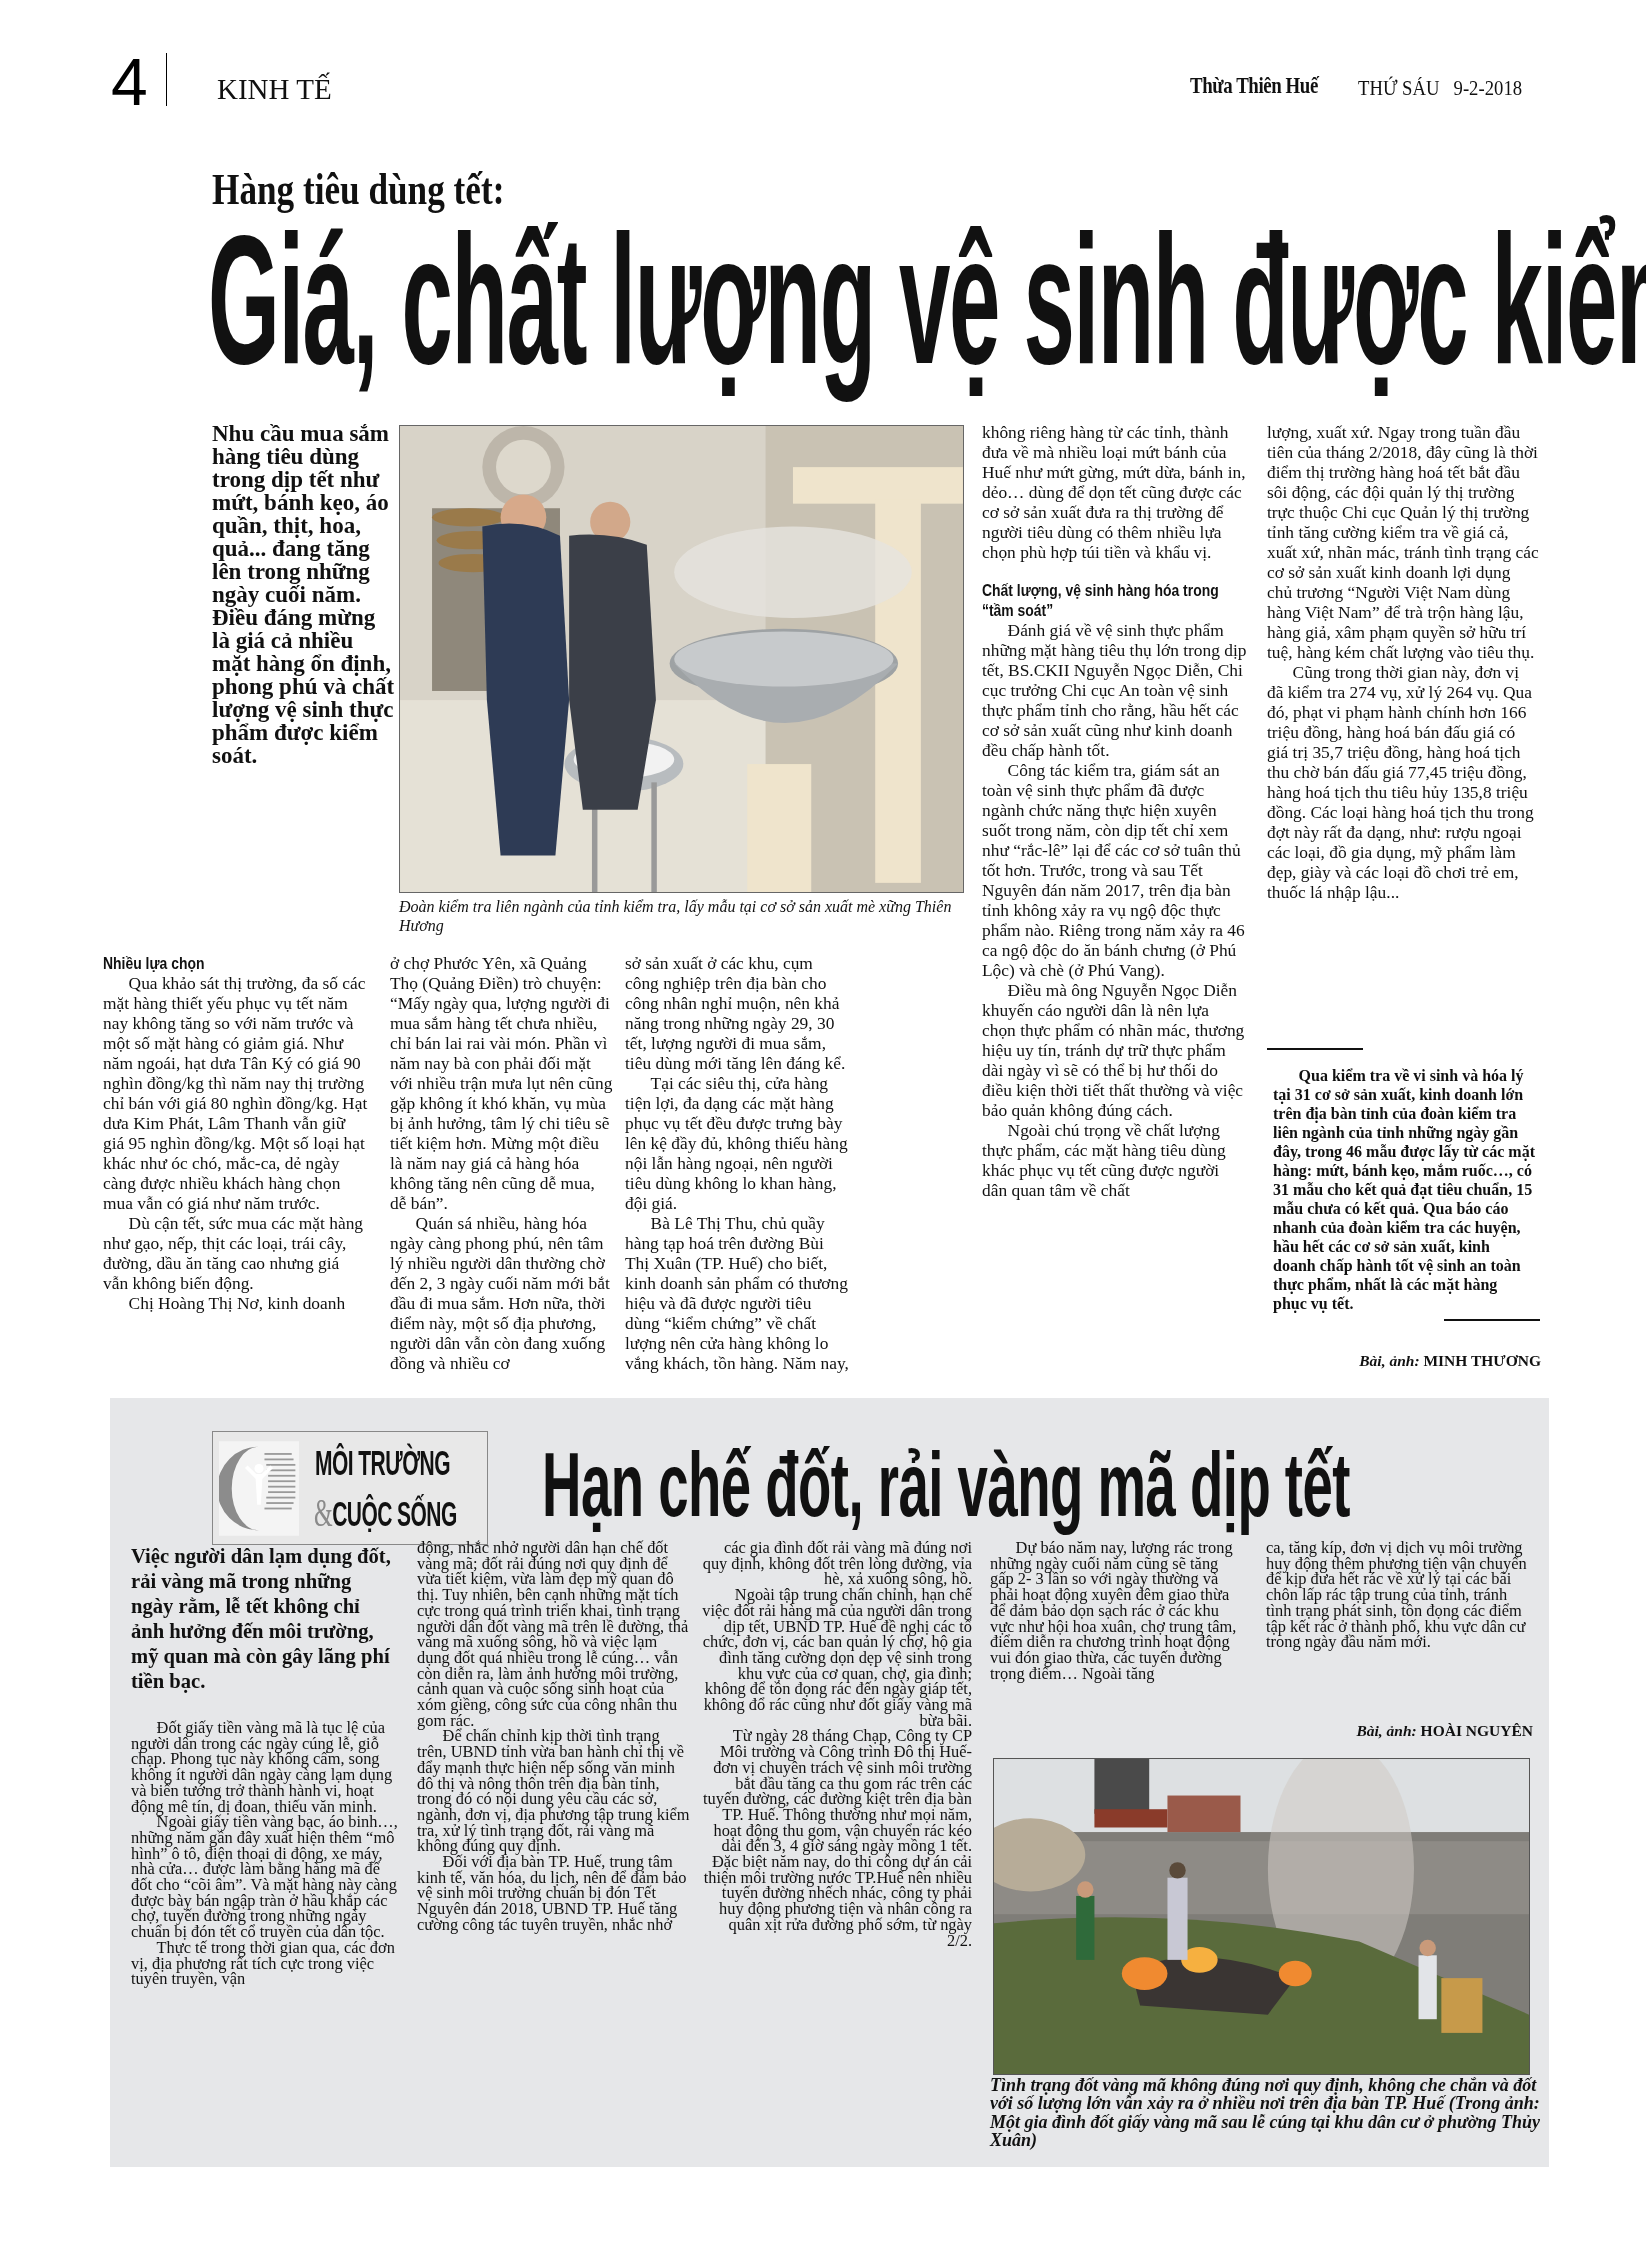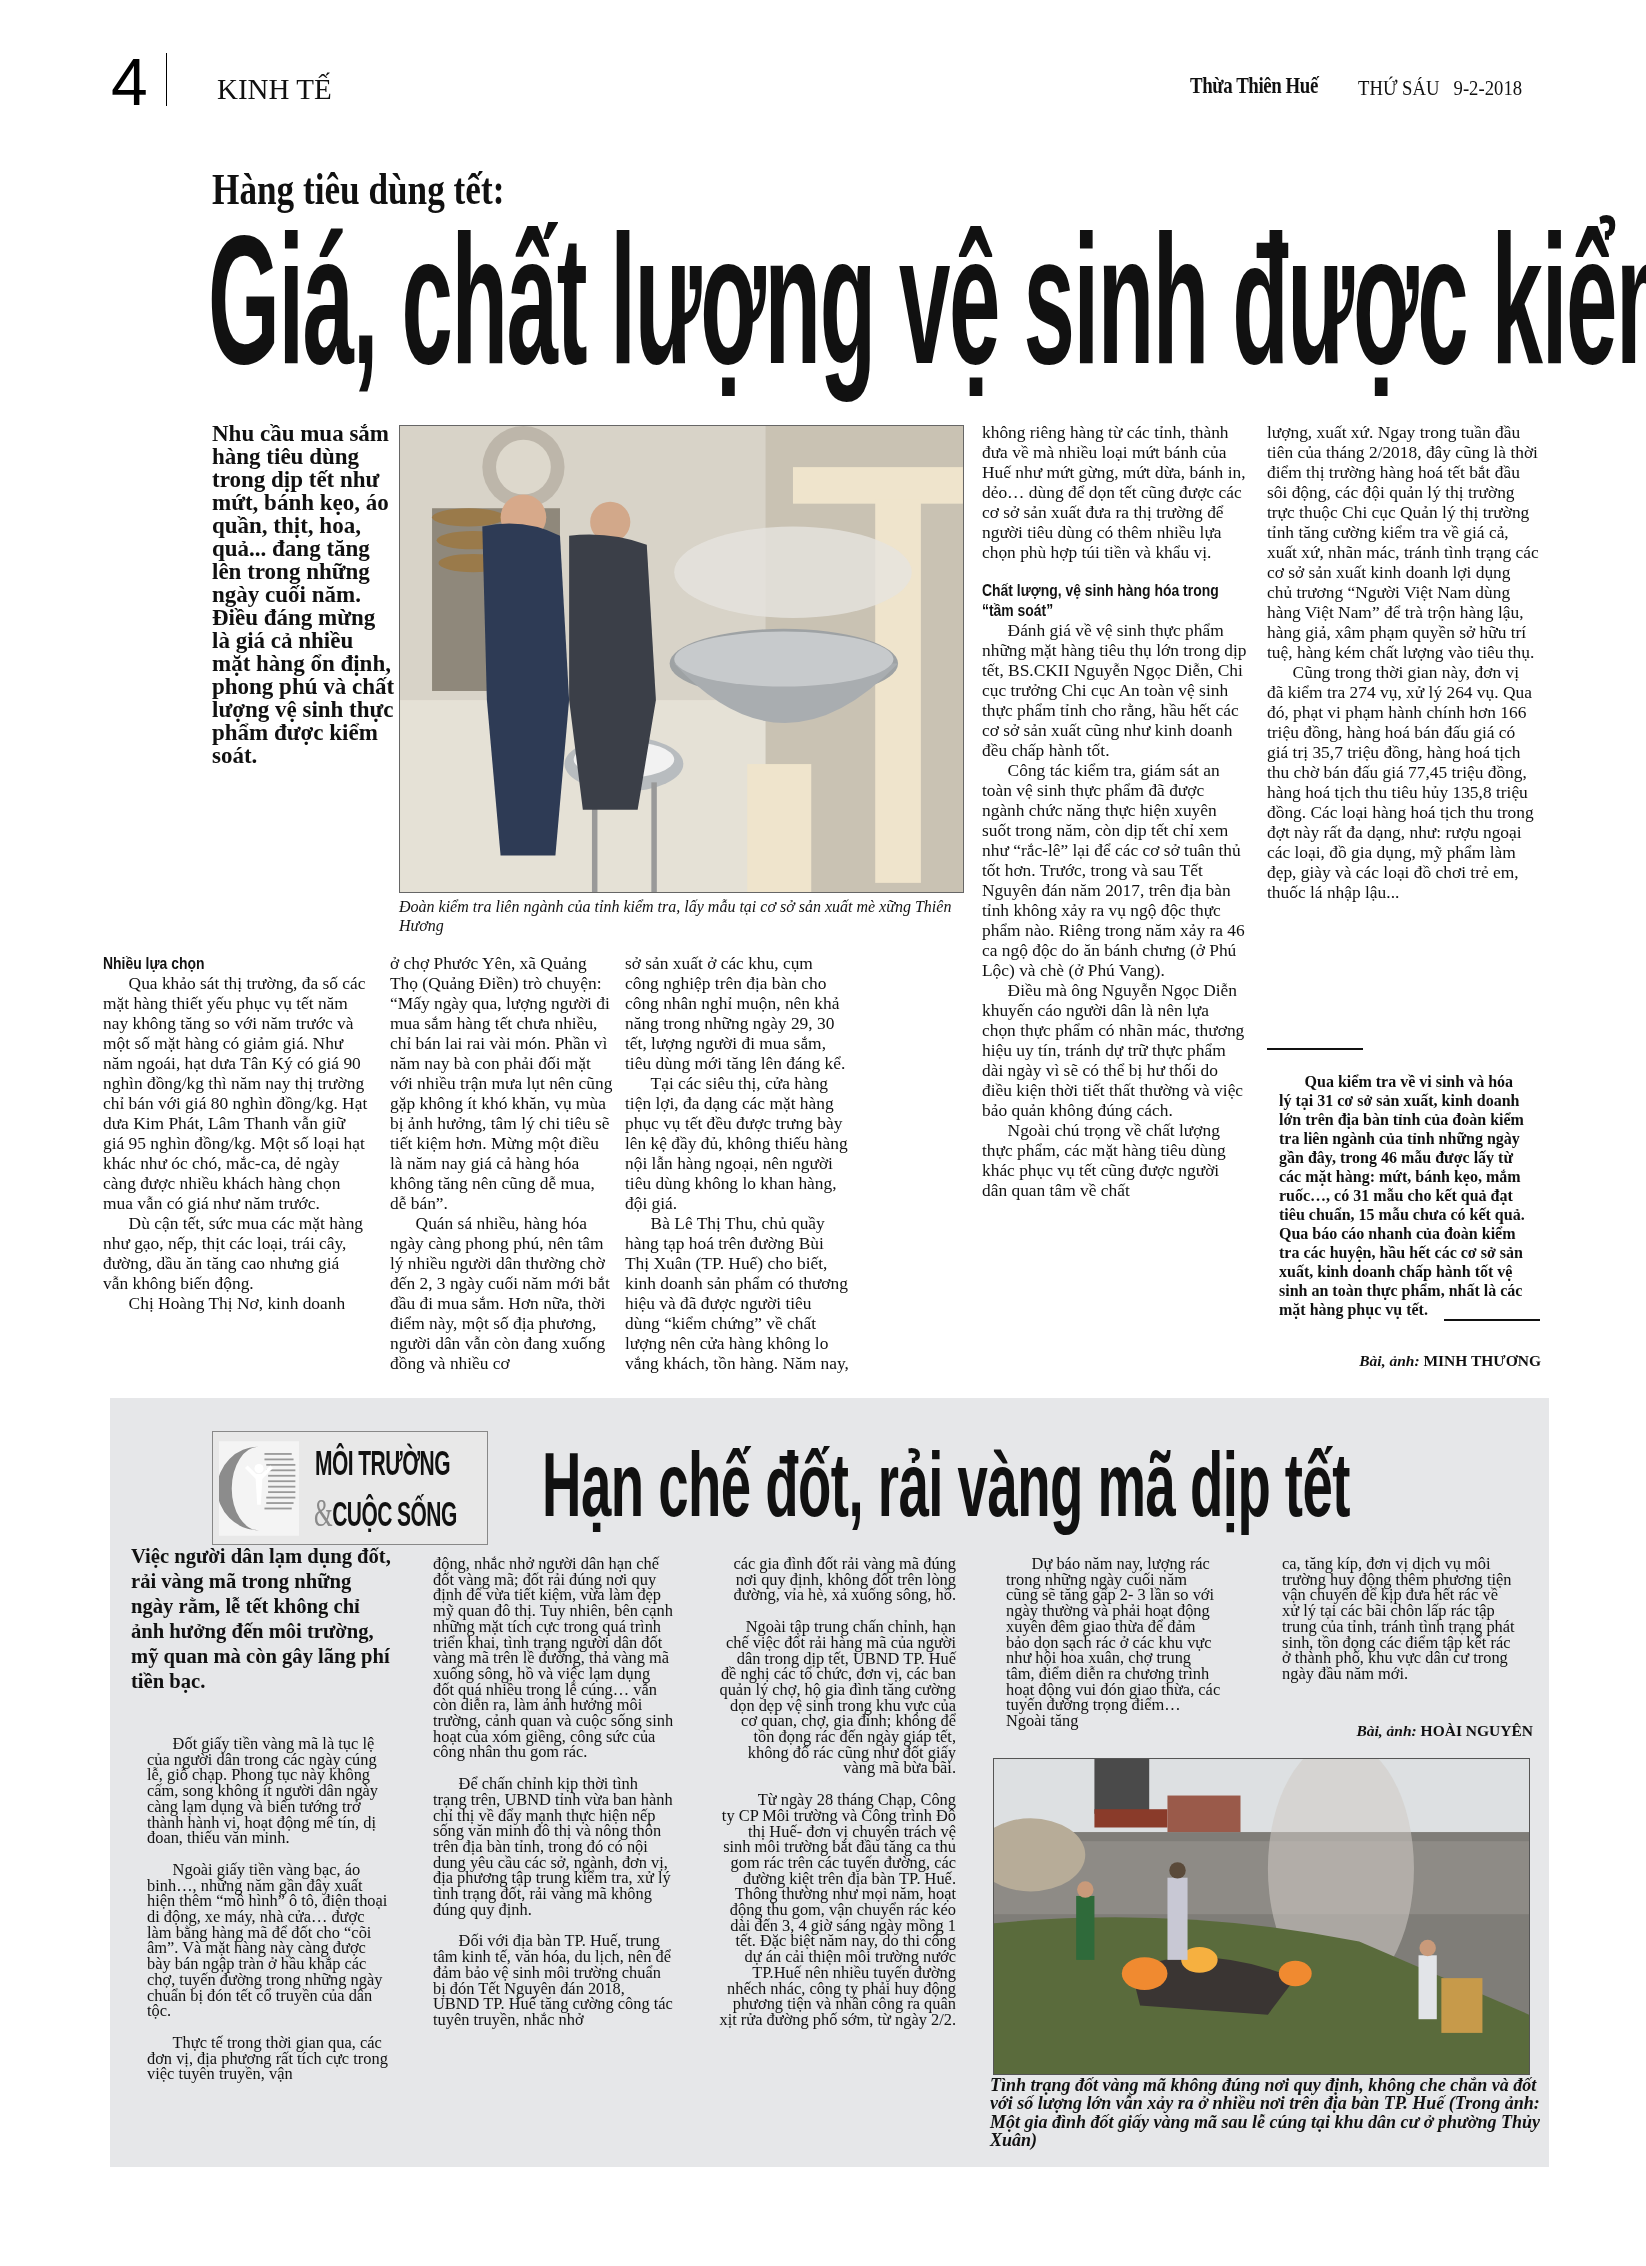--- a/index.html
+++ b/index.html
@@ -14,33 +14,33 @@
   .headline { left: 208px; top: 199px; font-family: "Liberation Sans", sans-serif; font-weight: bold; font-size: 183px; line-height: 201px; white-space: nowrap; transform: scaleX(0.505); transform-origin: left; letter-spacing: -2.7px; }
   .lead { left: 212px; top: 422px; width: 183px; font-size: 23px; line-height: 23px; font-weight: bold; }
   .photo1 { left: 399px; top: 425px; width: 563px; height: 466px; border: 0.9px solid #666; overflow: hidden; background: #cfcac0; }
   .cap1 { left: 399px; top: 897px; width: 567px; font-size: 16px; line-height: 19px; font-style: italic; font-weight: normal; }
   .col { font-size: 17.4px; line-height: 20px; text-align: left; }
   .col p { margin: 0; text-indent: 25.6px; }
   .col p.noind { text-indent: 0; }
   .subhead { font-family: "Liberation Sans", sans-serif; font-weight: bold; font-size: 16.4px; line-height: 20px; transform: scaleX(0.85); transform-origin: left; white-space: nowrap; margin: 0; }
   .rule { height: 1.8px; background: #111; }
   .callout { font-weight: bold; font-size: 16px; line-height: 19px; }
-  .callout p { margin: 12px; text-indent: 25.6px; }
+  .callout p { margin: 6px; text-indent: 25.6px; }
   .byline { font-size: 15.5px; text-align: right; }
   .byline em { font-weight: bold; text-align: center; }
   .graybox { left: 110px; top: 1398px; width: 1439px; height: 769px; background: #e6e7e9; }
   .logo { left: 212px; top: 1431px; width: 274px; height: 112px; border: 0.9px solid #888; background: #e8e8e8; }
   .logo-emblem { position: absolute; left: 5.5px; top: 9.1px; width: 80px; height: 95px; }
   .logo-t1 { position: absolute; left: 102px; top: 11px; font-family: "Liberation Sans", sans-serif; font-weight: bold; font-size: 35px; transform: scaleX(0.6); transform-origin: left; white-space: nowrap; letter-spacing: -0.9px; }
   .logo-t2 { position: absolute; left: 101px; top: 57px; font-family: "Liberation Sans", sans-serif; font-weight: bold; font-size: 35px; transform: scaleX(0.6); transform-origin: left; white-space: nowrap; letter-spacing: -0.9px; }
   .logo-amp { font-family: "Liberation Serif", serif; font-weight: normal; color: #8a8a8a; font-size: 40px; }
   .headline2 { left: 542px; top: 1425px; font-family: "Liberation Sans", sans-serif; font-weight: bold; font-size: 91px; line-height: 119px; white-space: nowrap; transform: scaleX(0.6); transform-origin: left; letter-spacing: -0.9px; }
   .lead2 { left: 131px; top: 1544px; width: 265px; font-size: 20.6px; line-height: 25px; font-weight: bold; }
   .col2 { font-size: 16.4px; line-height: 15.7px; }
-  .col2 p { margin: 16px; text-indent: 25.6px; }
+  .col2 p { margin: 0; text-indent: 25.6px; }
   .photo2 { left: 993px; top: 1758px; width: 535px; height: 315px; border: 0.9px solid #555; overflow: hidden; background: #8a8f86; }
   .cap2 { left: 990px; top: 2076px; width: 557px; font-size: 18px; line-height: 18.3px; font-style: italic; font-weight: bold; }
 </style>
 </head>
 <body>
 
 <div class="abs pageno">4</div>
 <div class="abs pdiv"></div>
 <div class="abs section">KINH TẾ</div>
 <div class="abs paper">Thừa Thiên Huế</div>

